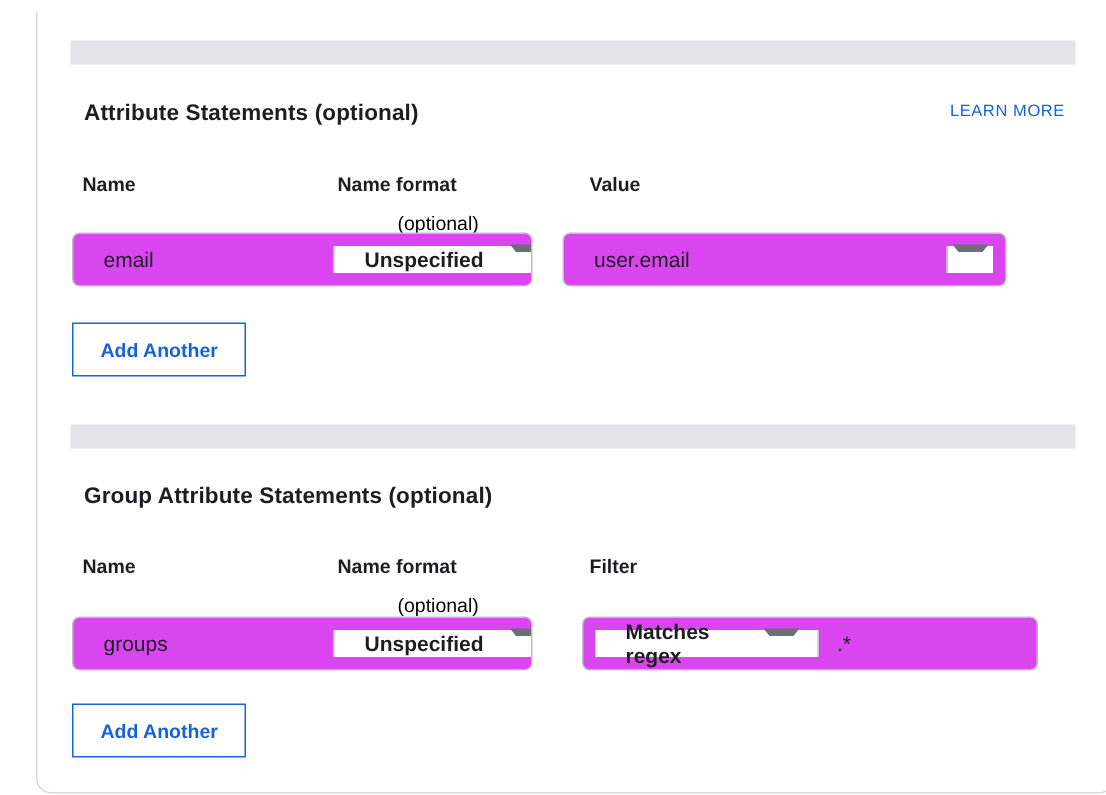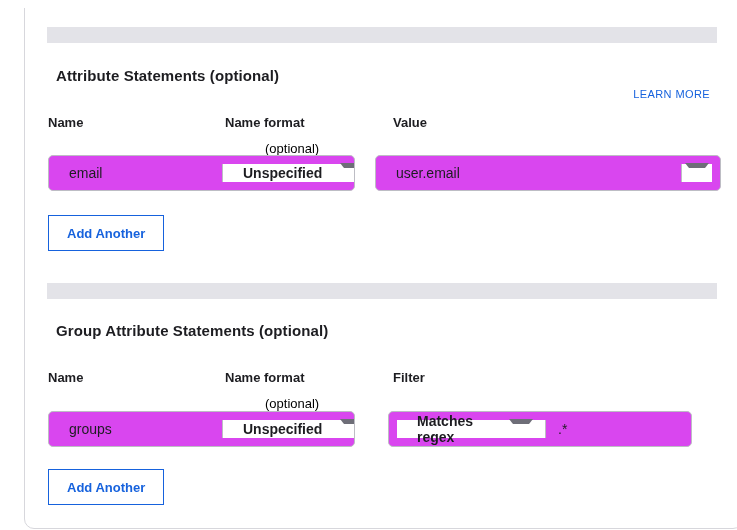--- a/index.html
+++ b/index.html
@@ -42,32 +42,31 @@
 
   .learn-more {
     position: absolute;
     right: 24px; top: 67px;
     font-size: 11px;
     font-weight: normal;
     letter-spacing: 0.4px;
     color: #1662dd;
     text-decoration: none;
     cursor: pointer;
-    margin-top: 20px;
   }
 
   .col-header {
     position: absolute;
     font-size: 13px;
     font-weight: bold;
     color: #1d1d21;
   }
   .headers-1 { top: 114px; }
   .headers-2 { top: 369px; }
-  .col-name   { left: 15px; }
+  .col-name   { left: 22px; }
   .col-format { left: 192px; }
   .col-third  { left: 360px; }
 
   .optional-note {
     position: absolute;
     left: 192px;
     font-size: 13px;
     color: #000000;
     margin-left: 40px;
   }
@@ -86,21 +85,21 @@
     position: absolute;
     top: 0;
     display: flex;
     height: 36px;
     border: 1px solid #bdbdc4;
     border-radius: 5px;
     background: #d946ef;
     overflow: hidden;
   }
   .name-group { left: 0; width: 307px; }
-  .value-group { left: 327px; width: 346px; justify-content: space-between; }
+  .value-group { left: 327px; width: 296px; justify-content: space-between; }
   .filter-group { left: 340px; width: 304px; }
 
   .text-input {
     border: none;
     outline: none;
     background: transparent;
     height: 100%;
     padding: 0 12px;
     font-family: "Liberation Sans", sans-serif;
     font-size: 14px;

